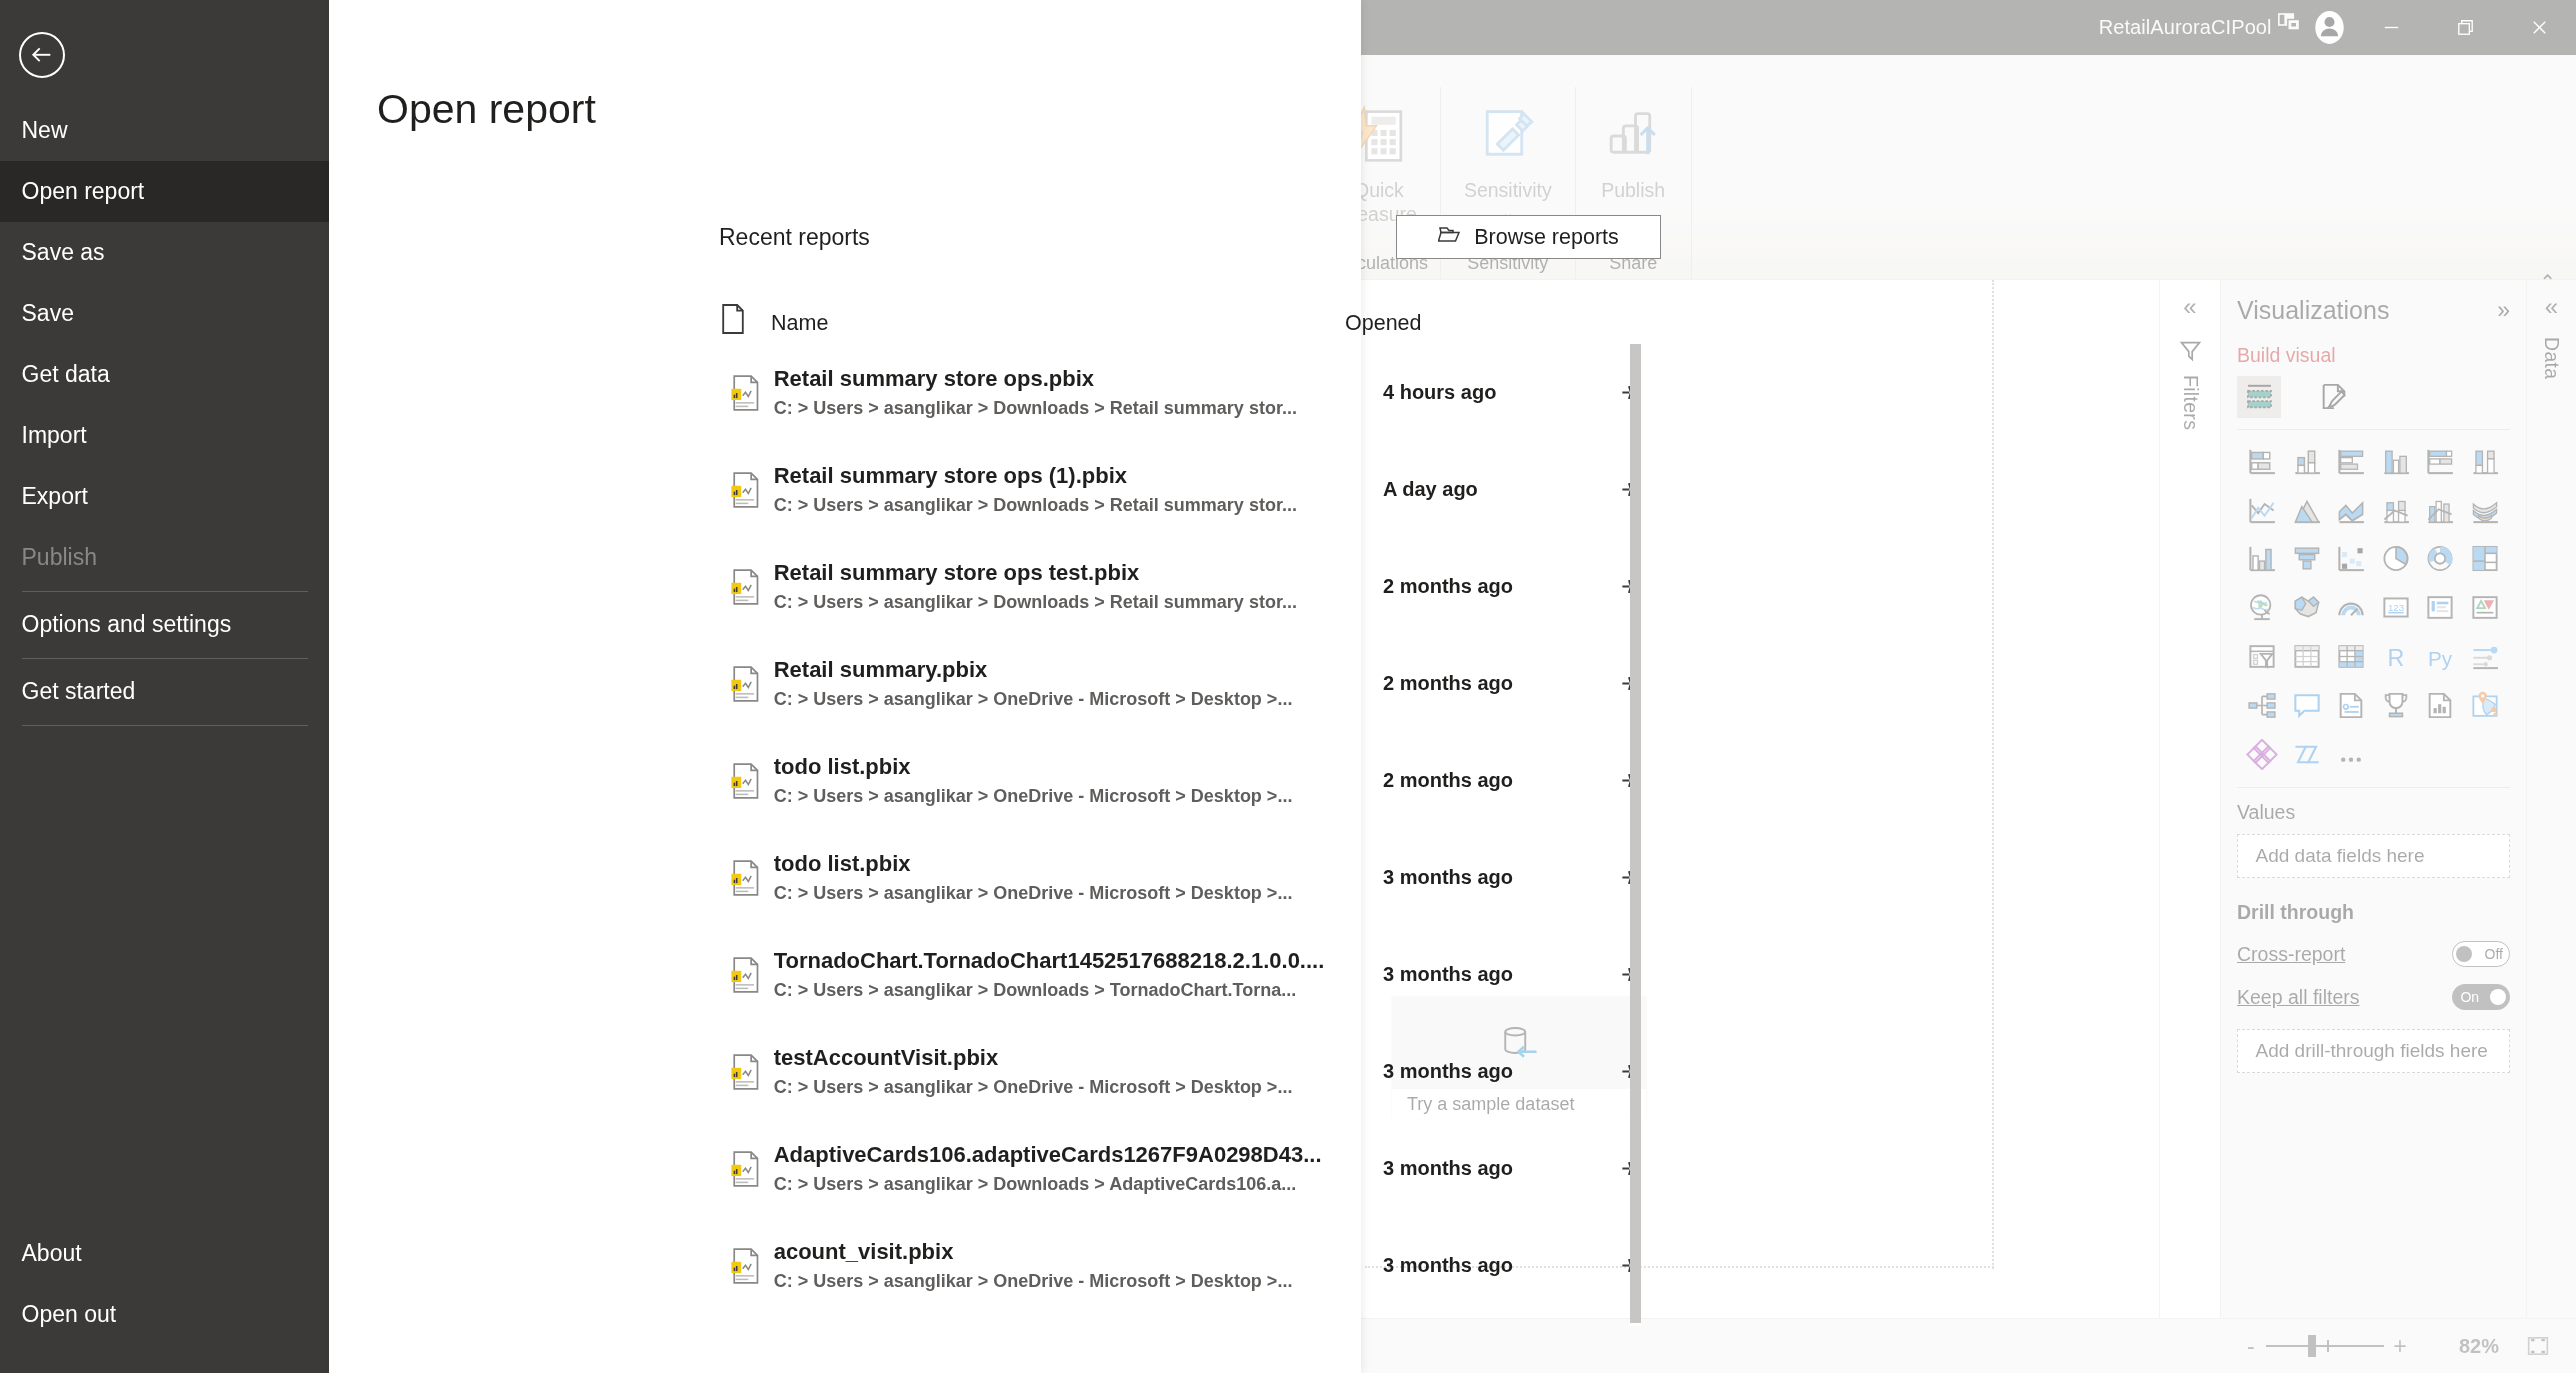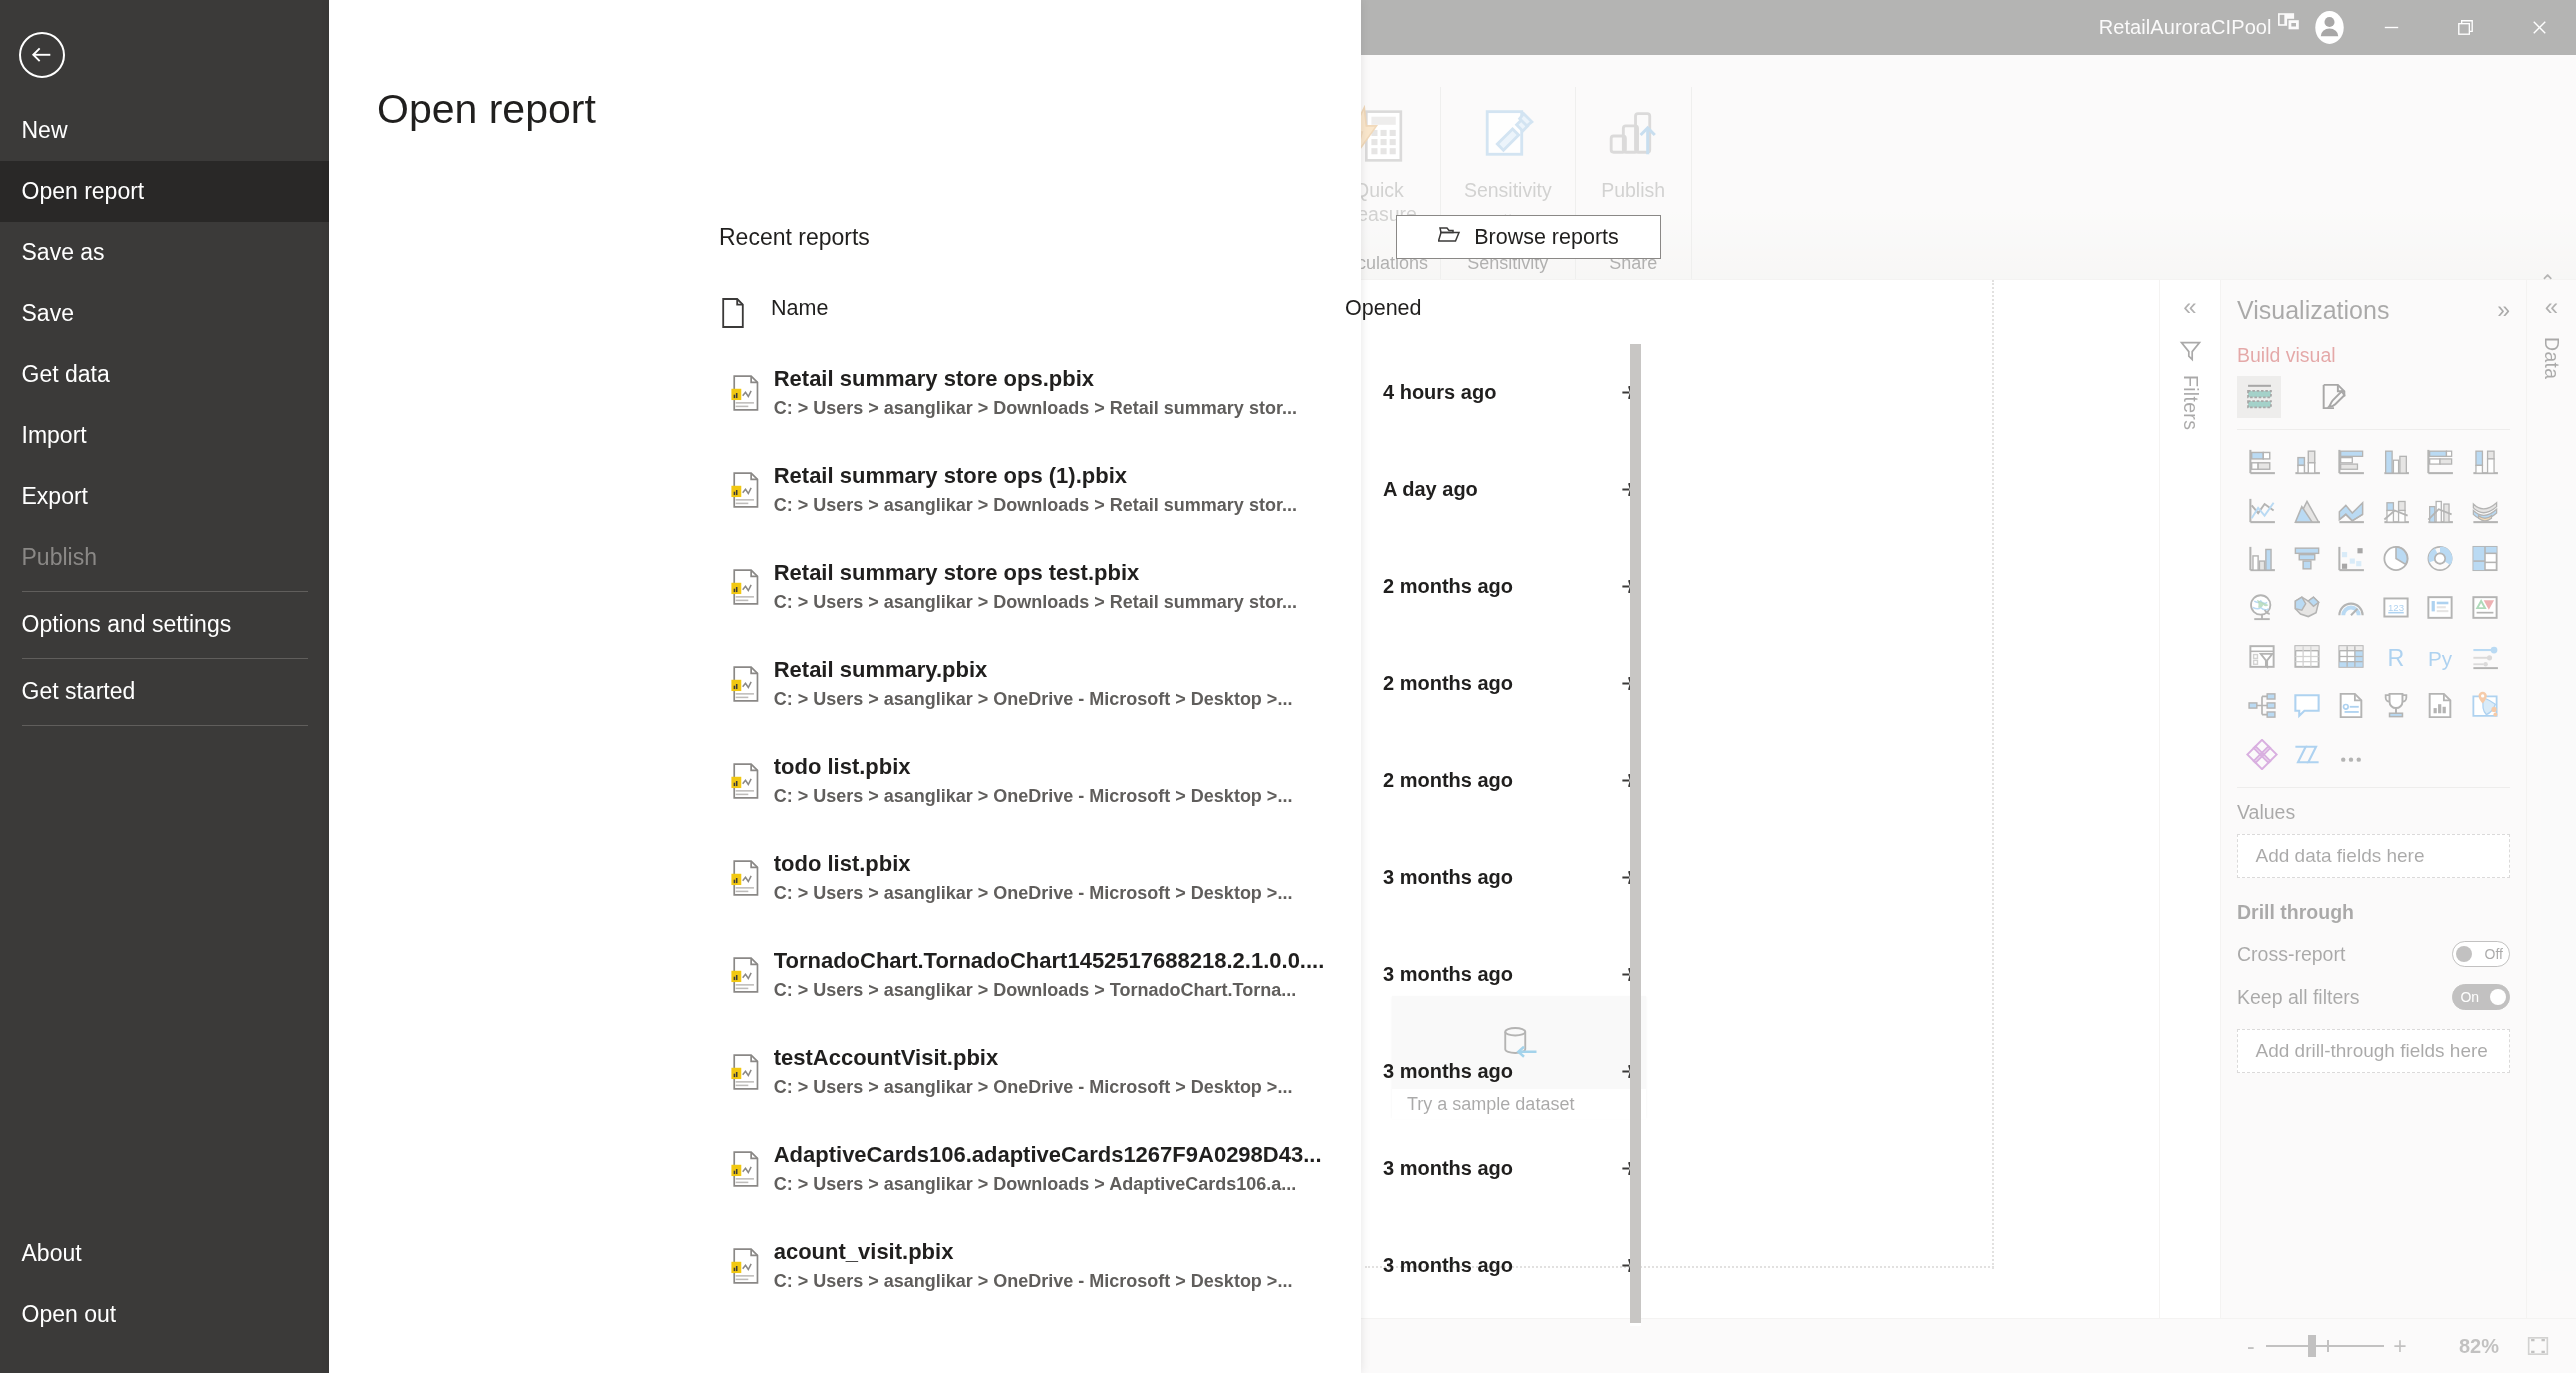--- a/index.html
+++ b/index.html
@@ -131,21 +131,21 @@
   .drop-zone {
     margin-top: 9.4px; height: 44px; background: #ffffff;
     border: 1.3px dashed #a19f9d; display: flex; align-items: center;
     padding-left: 17.5px; font-size: 19px; color: #201f1e;
   }
   .sec-head { font-size: 19.5px; color: #201f1e; font-weight: 700; margin-top: 23px; }
   .toggle-row {
     display: flex; align-items: center; justify-content: space-between;
     margin-top: 17.5px;
   }
-  .toggle-label { font-size: 19.5px; color: #201f1e; }
+  .toggle-label { font-size: 19.5px; color: #201f1e; text-decoration: underline; }
   .toggle {
     width: 58px; height: 25.6px; border-radius: 12.8px; position: relative;
     display: flex; align-items: center;
   }
   .toggle.off { background: #ffffff; border: 1.3px solid #605e5c; justify-content: flex-start; }
   .toggle.on  { background: #605e5c; border: 1.3px solid #605e5c; justify-content: flex-end; }
   .toggle .knob { width: 16px; height: 16px; border-radius: 50%; margin: 0 3.4px; }
   .toggle.off .knob { background: #605e5c; }
   .toggle.on  .knob { background: #ffffff; }
   .toggle .ttext { position: absolute; font-size: 14px; line-height: 1; }
@@ -213,21 +213,21 @@
     display: flex; align-items: center; justify-content: space-between;
   }
   .bs-recent-label { font-size: 23px; color: #201f1e; }
   .browse-btn {
     width: 265px; height: 44px; border: 0.7px solid #8a8886; background: #ffffff;
     display: flex; align-items: center; justify-content: center; gap: 12px;
     font-size: 21.5px; color: #201f1e;
   }
   .bs-colhead {
     position: absolute; left: 390px; top: 296px; width: 915px;
-    display: flex; align-items: flex-start; height: 40px;
+    display: flex; align-items: flex-end; height: 40px;
   }
   .ch-icon { width: 52px; display: flex; align-items: center; }
   .ch-name { flex: 1; font-size: 21.5px; color: #201f1e; }
   .ch-opened { width: 289px; font-size: 21.5px; color: #201f1e; }
 
   .bs-list {
     position: absolute; left: 390px; top: 344px; width: 940px; height: 989px;
     overflow: hidden;
   }
   .file-row {

